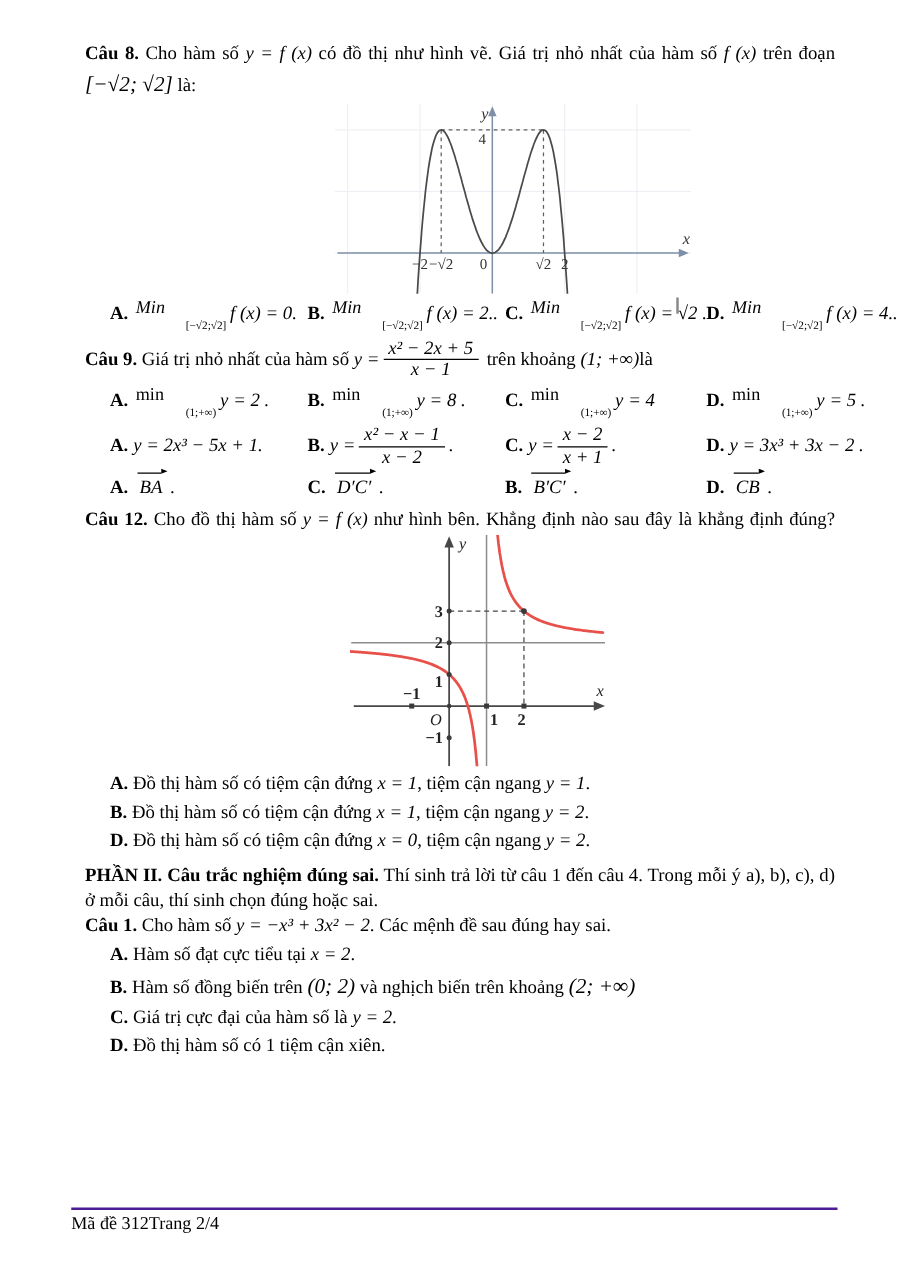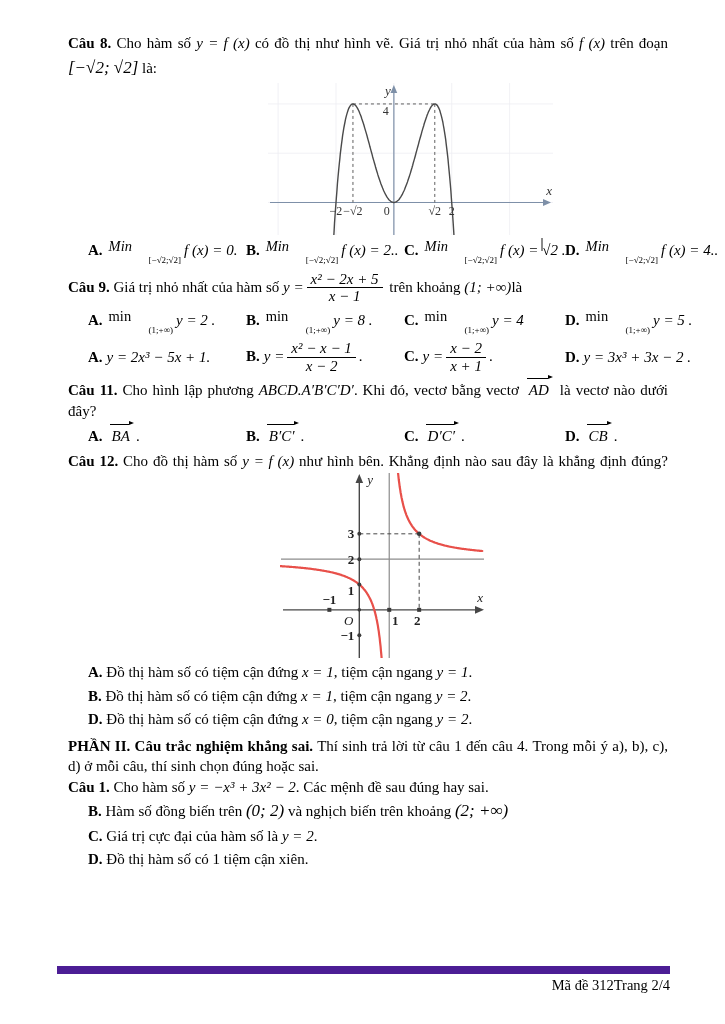--- a/index.html
+++ b/index.html
@@ -28,22 +28,22 @@
   .vec::before{content:"";position:absolute;top:-1px;left:0;right:4px;border-top:1.2px solid #000;}
   .vec::after{content:"";position:absolute;top:-4px;right:-1px;width:0;height:0;
     border-top:2.6px solid transparent;border-bottom:2.6px solid transparent;border-left:5px solid #000;}
   .fig{display:block;}
   .fig1{margin:3px 0 0 200px;}
   .fig2{margin:2px 0 0 212px;}
   svg{display:block;}
   svg text{font-family:"Liberation Serif", serif;}
   .vopt{padding-left:20px;margin-top:3px;}
   .part2{margin-top:7px;}
-  .footer{position:absolute;left:57px;right:55px;top:966px;border-top:8px solid #4c1d95;
-    display:flex;justify-content:flex-end;padding-top:2px;font-size:14.5px;}
+  .footer{position:absolute;left:57px;right:55px;top:966px;border-top:2px solid #4c1d95;
+    display:flex;justify-content:flex-start;padding-top:2px;font-size:14.5px;}
   .stray{position:absolute;left:541px;top:238px;width:1.5px;height:13px;background:#8a8a8a;}
   .mt2{margin-top:4px;} .mt4{margin-top:4px;} .mt5{margin-top:5px;} .mt6{margin-top:6px;}
 </style>
 </head>
 <body>
 
 <div class="content">
 
   <div class="q">
     <div class="jline">
@@ -137,36 +137,29 @@
       <span class="opt">
         <span class="qlabel">C.</span><span class="math">y =</span><span class="frac math"><span class="fnum">x − 2</span><span class="fden">x + 1</span></span><span>.</span>
       </span>
       <span class="opt">
         <span class="qlabel">D.</span><span class="math">y = 3x³ + 3x − 2 .</span>
       </span>
     </div>
   </div>
 
   <div class="q mt5">
-    <div class="jline">
-      <span class="qlabel">Câu 11.</span>
-      <span>Cho hình lập phương</span>
-      <span class="math">ABCD.A′B′C′D′</span><span>. Khi đó, vectơ bằng vectơ</span>
-      <span class="vec">AD</span>
-      <span>là vectơ nào dưới đây?</span>
-    </div>
     <div class="opt-grid mt2">
       <span class="opt">
         <span class="qlabel">A.</span><span class="vec">BA</span><span>.</span>
       </span>
       <span class="opt">
+        <span class="qlabel">C.</span><span class="vec">D′C′</span><span>.</span>
+      </span>
+      <span class="opt">
         <span class="qlabel">B.</span><span class="vec">B′C′</span><span>.</span>
-      </span>
-      <span class="opt">
-        <span class="qlabel">C.</span><span class="vec">D′C′</span><span>.</span>
       </span>
       <span class="opt">
         <span class="qlabel">D.</span><span class="vec">CB</span><span>.</span>
       </span>
     </div>
   </div>
 
   <div class="q mt5">
     <div class="jline">
       <span class="qlabel">Câu 12.</span>
@@ -223,31 +216,36 @@
       <div class="vopt">
         <span class="qlabel">D.</span>
         <span>Đồ thị hàm số có tiệm cận đứng</span>
         <span class="math">x = 0</span><span>, tiệm cận ngang</span>
         <span class="math">y = 2</span><span>.</span>
       </div>
     </div>
   </div>
 
   <div class="part2 just">
-    <span class="qlabel">PHẦN II. Câu trắc nghiệm khẳng sai.</span>
+    <span class="qlabel">PHẦN II. Câu trắc nghiệm đúng sai.</span>
     <span>Thí sinh trả lời từ câu 1 đến câu 4. Trong mỗi ý a), b), c), d) ở mỗi câu, thí sinh chọn đúng hoặc sai.</span>
   </div>
 
   <div class="q">
     <div>
       <span class="qlabel">Câu 1.</span>
       <span>Cho hàm số</span>
       <span class="math">y = −x³ + 3x² − 2</span><span>. Các mệnh đề sau đúng hay sai.</span>
     </div>
     <div class="vopt">
+      <span class="qlabel">A.</span>
+      <span>Hàm số đạt cực tiểu tại</span>
+      <span class="math">x = 2</span><span>.</span>
+    </div>
+    <div class="vopt">
       <span class="qlabel">B.</span>
       <span>Hàm số đồng biến trên</span>
       <span class="math big">(0; 2)</span>
       <span>và nghịch biến trên khoảng</span>
       <span class="math big">(2; +∞)</span><span></span>
     </div>
     <div class="vopt">
       <span class="qlabel">C.</span>
       <span>Giá trị cực đại của hàm số là</span>
       <span class="math">y = 2</span><span>.</span>

